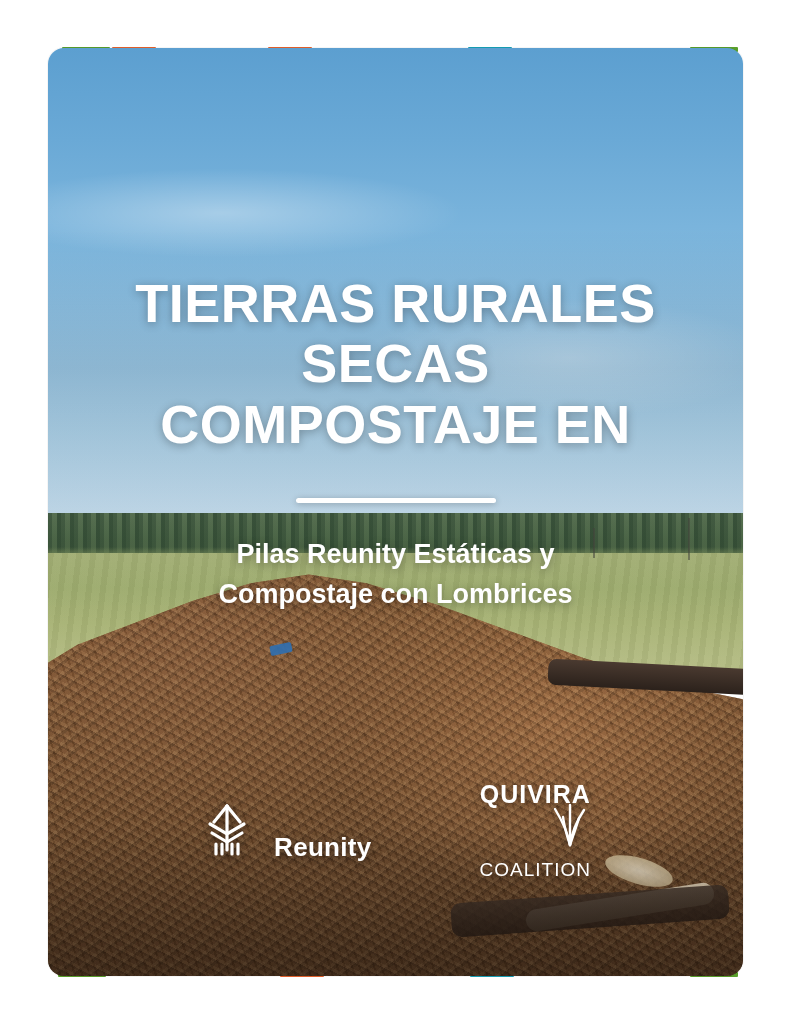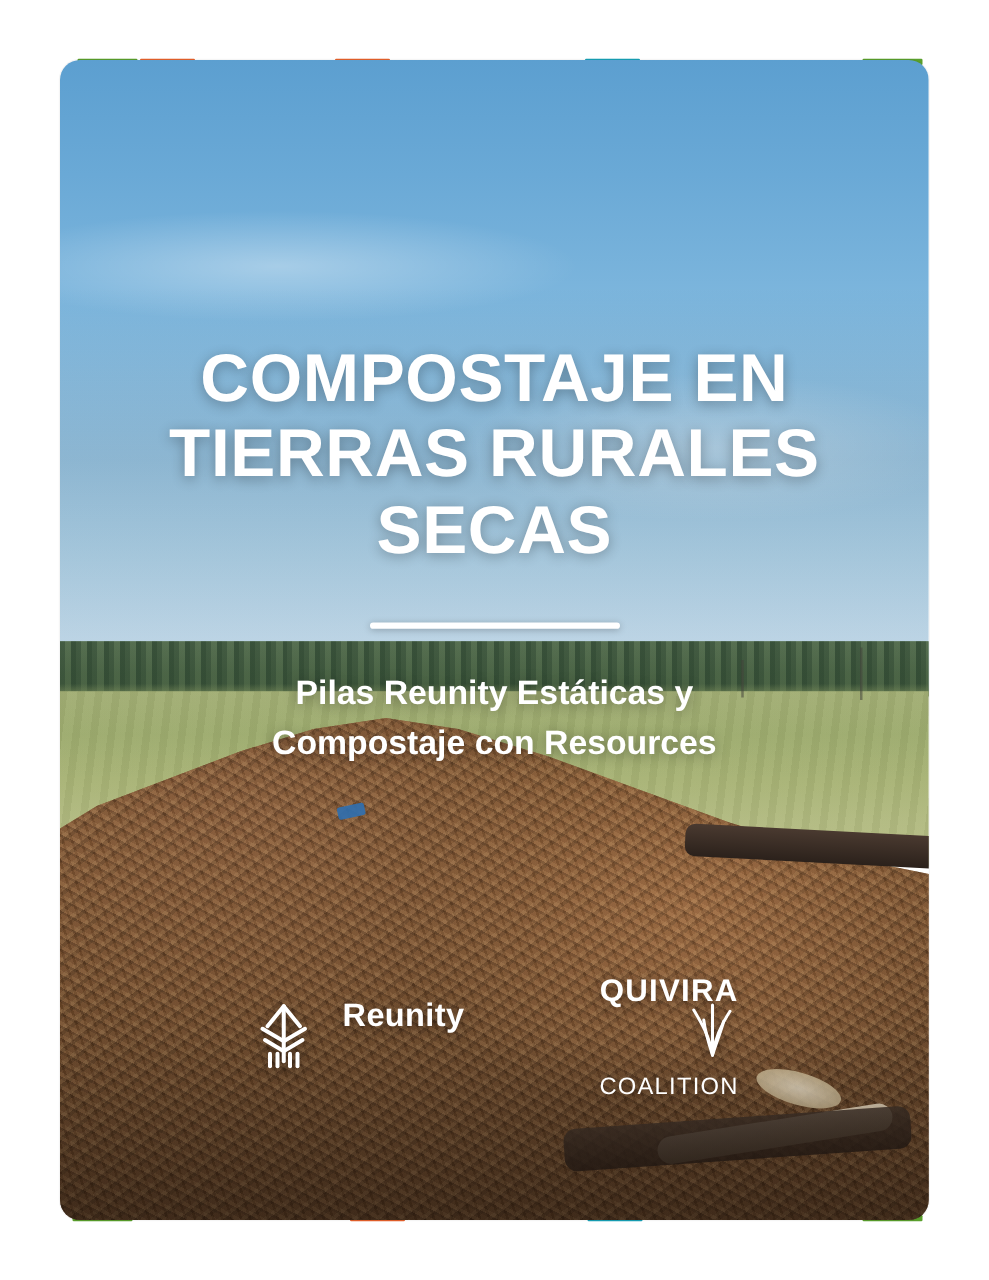--- a/index.html
+++ b/index.html
@@ -253,21 +253,21 @@
     left: 0; right: 0;
     bottom: 95px;
     display: flex;
     align-items: center;
     justify-content: center;
     gap: 108px;
     padding: 0 40px;
   }
   .logo {
     display: flex;
-    align-items: flex-start;
+    align-items: flex-end;
     gap: 20px;
     filter: drop-shadow(0 2px 6px rgba(0,0,0,0.45));
   }
   .logo-mark { flex: 0 0 auto; }
   .logo-text {
     color: #ffffff;
     font-weight: bold;
     line-height: 1.04;
   }
   .logo-text .l1 { display: block; font-size: 26px; letter-spacing: 0.3px; }
@@ -337,27 +337,27 @@
     <div class="blue-bit"></div>
     <div class="bone2"></div>
     <div class="bone"></div>
     <div class="berm2"></div>
     <div class="pile-dark"></div>
 
     <div class="title-scrim"></div>
 
     <div class="title-block">
       <div class="title">
+        <span class="title-line">TIERRAS RURALES SECAS</span>
         <span class="title-line">COMPOSTAJE EN</span>
-        <span class="title-line">TIERRAS RURALES SECAS</span>
       </div>
       <div class="rule"></div>
       <div class="subtitle">
         <span class="subtitle-line">Pilas Reunity Estáticas y</span>
-        <span class="subtitle-line">Compostaje con Resources</span>
+        <span class="subtitle-line">Compostaje con Lombrices</span>
       </div>
     </div>
 
     <div class="logos">
 
       <div class="logo">
         <span class="logo-mark">
           <svg width="54" height="58" viewBox="0 0 54 58" aria-hidden="true">
             <g fill="none" stroke="#ffffff" stroke-width="3.2" stroke-linecap="round">
               <path d="M27 6 L27 50"></path>

